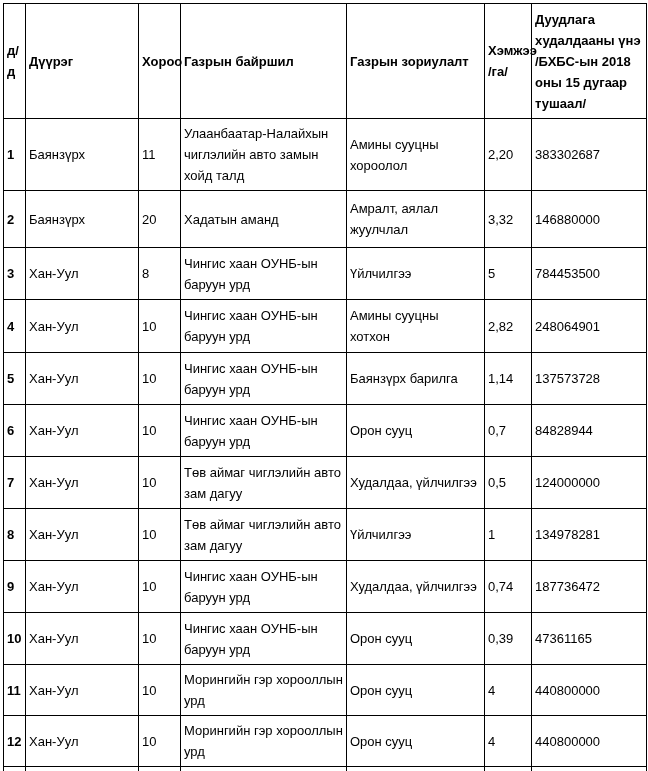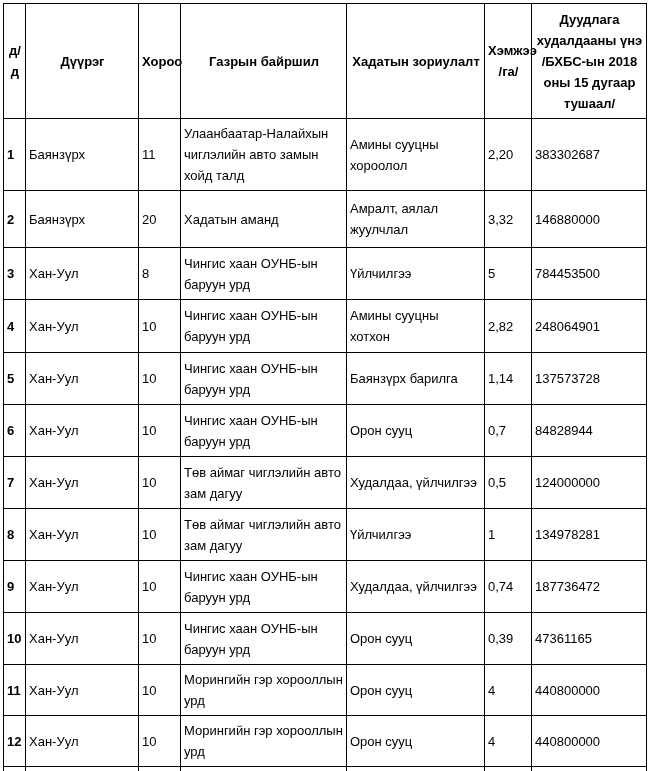--- a/index.html
+++ b/index.html
@@ -26,21 +26,20 @@
     font-size: 13px;
     line-height: 21px;
     padding: 4px 2px 4px 3px;
     vertical-align: middle;
     text-align: left;
     overflow: visible;
     word-wrap: normal;
   }
   table.land-table th {
     font-weight: bold;
-    text-align: center;
   }
   table.land-table td {
     font-weight: normal;
   }
   table.land-table td.rownum {
     font-weight: bold;
   }
   table.land-table tr.partial-row td {
     border-bottom: none;
   }
@@ -58,21 +57,21 @@
       <col style="width:138px">
       <col style="width:47px">
       <col style="width:115px">
     </colgroup>
     <thead>
       <tr id="header-row" style="height:115px">
           <th>д/д</th>
           <th>Дүүрэг</th>
           <th>Хороо</th>
           <th>Газрын байршил</th>
-          <th>Хадатын зориулалт</th>
+          <th>Газрын зориулалт</th>
           <th>Хэмжээ /га/</th>
           <th>Дуудлага худалдааны үнэ /БХБС-ын 2018 оны 15 дугаар тушаал/</th>
         </tr>
     </thead>
     <tbody id="table-body">
         <tr style="height: 72px;">
           <td class="rownum">1</td>
           <td>Баянзүрх</td>
           <td>11</td>
           <td>Улаанбаатар-Налайхын чиглэлийн авто замын хойд талд</td>

